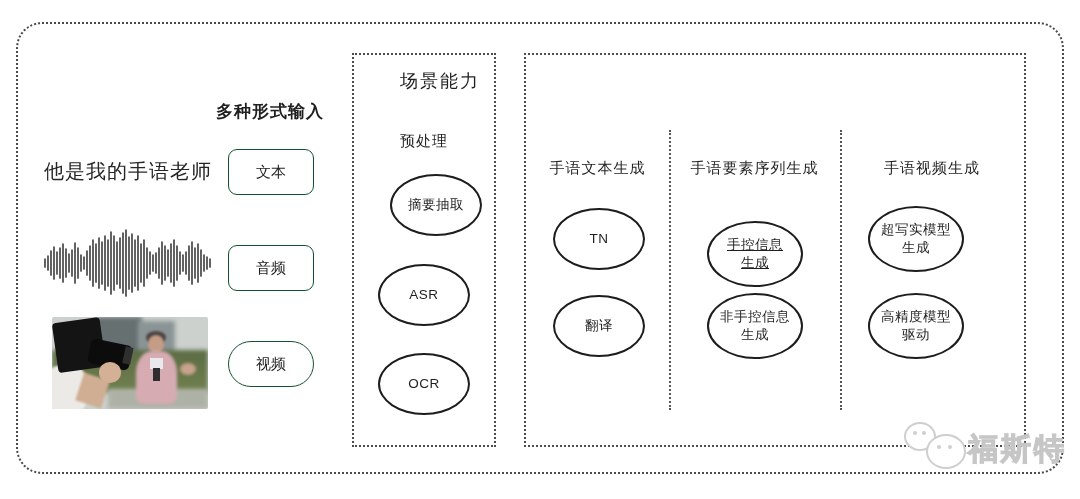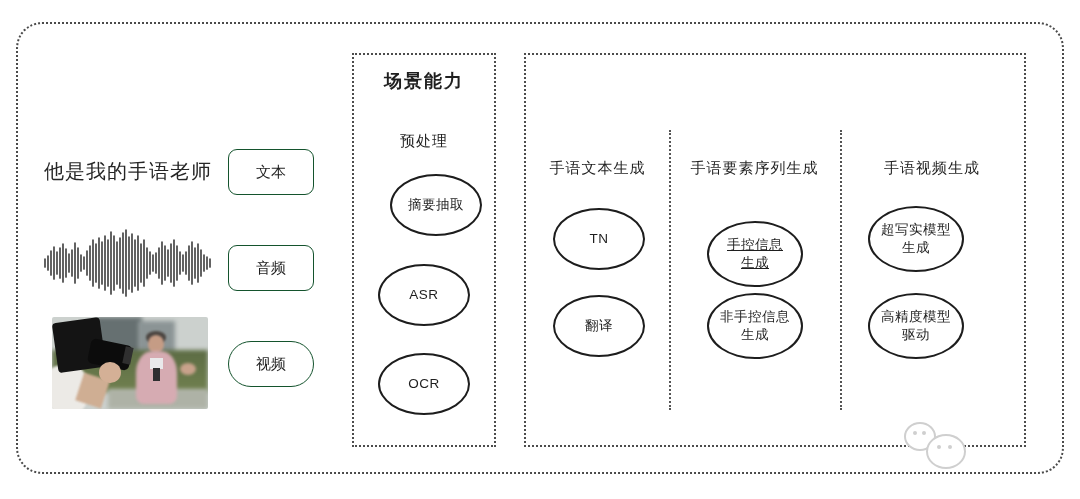--- a/index.html
+++ b/index.html
@@ -44,22 +44,22 @@
   .ph-cam-body{left:2%;top:3%;width:31%;height:54%;border-radius:8%;background:#141414;transform:rotate(-8deg);}
   .ph-lens{left:24%;top:27%;width:27%;height:27%;border-radius:5px;background:#0c0c0c;transform:rotate(12deg);}
   .ph-lens-ring{left:46%;top:33%;width:5%;height:18%;background:#2f2f2f;transform:rotate(12deg);}
   .ph-cam-hand{left:30%;top:49%;width:14%;height:23%;border-radius:50%;background:#d4b096;}
   .ph-arm{left:17%;top:64%;width:17%;height:32%;background:#cfae93;transform:rotate(18deg);filter:blur(1px);}
 
   
   .cap-box{position:absolute;top:53px;border:2px dotted #4c4c4c;background:transparent;}
   .scene-box{left:352px;width:140px;height:390px;}
   .core-box{left:524px;width:498px;height:390px;}
-  .box-title{position:absolute;top:14px;left:0;width:100%;text-align:center;
-             font-size:18px;font-weight:700;letter-spacing:2px;}
+  .box-title{position:absolute;top:14px;left:16px;width:100%;text-align:center;
+             font-size:18px;font-weight:400;letter-spacing:2px;}
   .group-lbl{position:absolute;top:77px;left:0;width:100%;text-align:center;font-size:15px;letter-spacing:1px;}
   .col-header{position:absolute;top:104px;text-align:center;font-size:15px;letter-spacing:1px;}
   .hdr-1{left:0;width:143px;} .hdr-2{left:143px;width:171px;} .hdr-3{left:314px;width:184px;}
   .v-divider{position:absolute;top:75px;height:280px;width:0;border-left:2px dotted #555;}
   .div-1{left:143px;} .div-2{left:314px;}
 
   
   .node{position:absolute;border:2.5px solid #1d1d1d;border-radius:50%;background:#fff;
         display:flex;align-items:center;justify-content:center;text-align:center;
         font-size:13.5px;line-height:1.3;white-space:pre-line;letter-spacing:0.5px;}
@@ -83,20 +83,21 @@
   .wm-text{position:absolute;left:70px;top:11px;font-size:30px;font-weight:700;
            letter-spacing:3px;color:#f2f2f2;-webkit-text-stroke:1.2px #c6c6c6;}
 </style>
 </head>
 <body>
 
 <div class="canvas">
 
   <div class="frame"></div>
 
+  <div class="lbl-input">多种形式输入</div>
   <div class="sample-text">他是我的手语老师</div>
 
   <div class="input-btn btn-text">
     <span>文本</span>
   </div>
   <div class="input-btn btn-audio">
     <span>音频</span>
   </div>
   <div class="input-btn btn-video">
     <span>视频</span>
@@ -213,15 +214,16 @@
 
   <div class="watermark">
     <div class="wm-bubble wm-b1">
       <div class="wm-eye wm-e1"></div>
       <div class="wm-eye wm-e2"></div>
     </div>
     <div class="wm-bubble wm-b2">
       <div class="wm-eye wm-e3"></div>
       <div class="wm-eye wm-e4"></div>
     </div>
+    <div class="wm-text">福斯特</div>
   </div>
 
 </div>
 
 </body></html>

